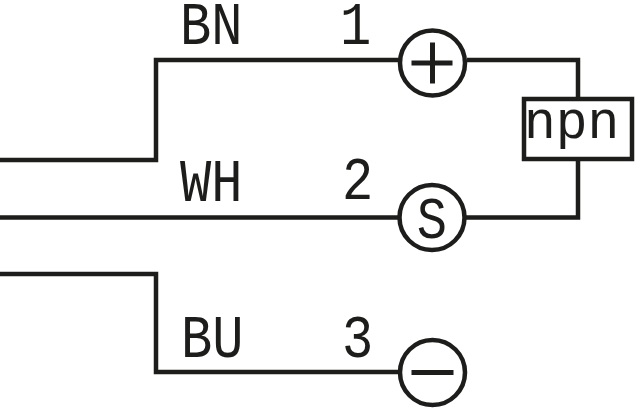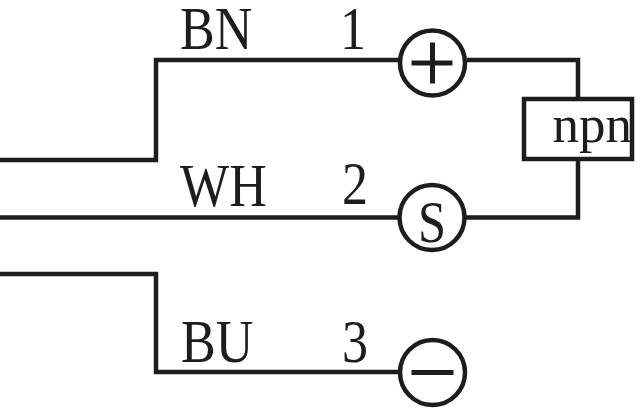--- a/index.html
+++ b/index.html
@@ -2,21 +2,21 @@
 <html><head>
 <meta charset="utf-8">
 <style>
   html, body { margin: 0; padding: 0; background: #ffffff; }
   .canvas {
     position: relative;
     width: 640px;
     height: 408px;
     background: #ffffff;
     overflow: hidden;
-    font-family: Liberation Serif, serif;
+    font-family: Liberation Mono, monospace;
   }
   .canvas svg { position: absolute; left: 0; top: 0; }
   .lbl {
     position: absolute;
     font-size: 62px;
     line-height: 1;
     color: #1d1d1b;
     white-space: nowrap;
     transform: scaleX(0.84);
     transform-origin: 0 0;
@@ -27,21 +27,21 @@
   #lbl-pin2 { left: 342px; top: 152px; }
   #lbl-bu   { left: 181px; top: 310px; }
   #lbl-pin3 { left: 342px; top: 310px; }
   #lbl-s {
     left: 392px; top: 192px; width: 80px;
     font-size: 60px; text-align: center;
     transform: scaleX(0.84); transform-origin: 50% 0;
   }
   #lbl-npn {
     left: 524px; top: 98px; width: 108px;
-    font-size: 53px; text-align: right;
+    font-size: 53px; text-align: left;
     transform: none;
   }
 </style>
 </head>
 <body>
 
 <div class="canvas">
 
   <svg width="640" height="408" viewBox="0 0 640 408">
 

